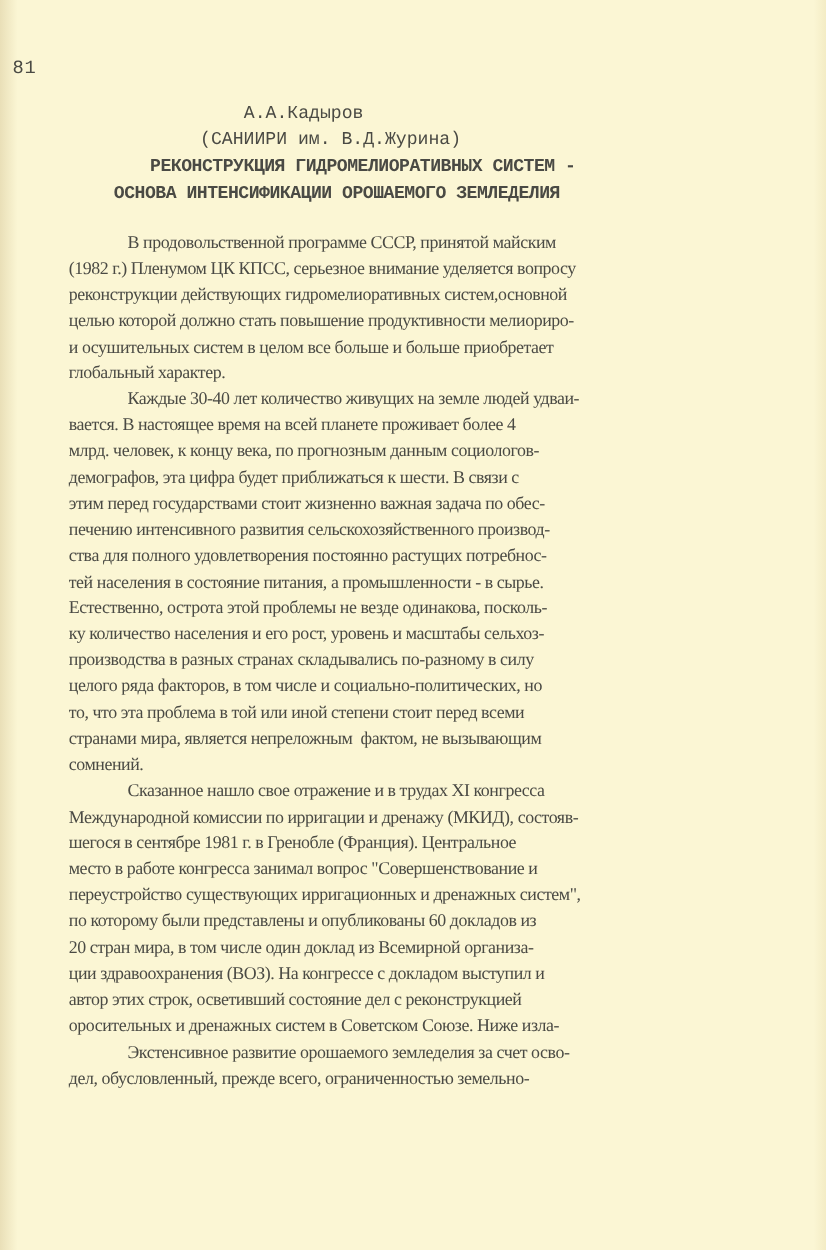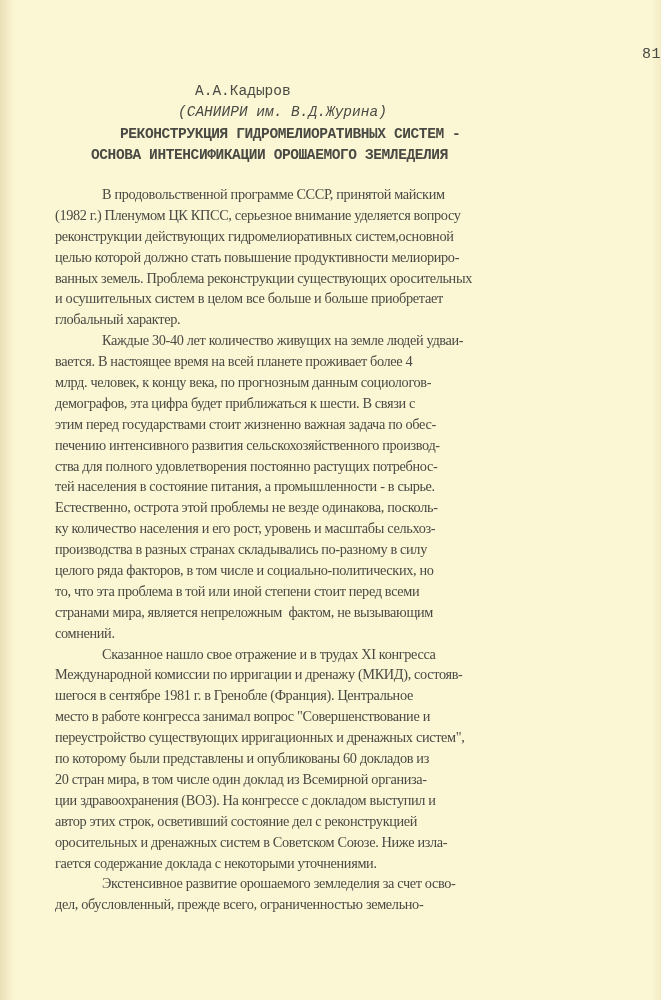--- a/index.html
+++ b/index.html
@@ -11,28 +11,28 @@
     position: relative;
   }
   .page {
     position: absolute; left: 0; top: 0; width: 661px; height: 1000px;
     background:
       linear-gradient(90deg, rgba(200,180,130,0.35) 0px, rgba(240,230,180,0) 14px),
       linear-gradient(270deg, rgba(220,205,150,0.25) 0px, rgba(240,230,180,0) 10px),
       #fbf6d4;
   }
   .page-number {
-    position: absolute; top: 46px; left: 0; width: 661px; text-align: right;
+    position: absolute; top: 46px; left: 0; width: 661px; text-align: left;
     font-size: 15px; letter-spacing: 0.5px; padding-left: 10px; box-sizing: border-box;
   }
   .author {
     position: absolute; top: 83px; left: 195px; font-size: 14.5px;
   }
   .affiliation {
-    position: absolute; top: 104px; left: 178px; font-size: 14.5px; font-style: italic;
+    position: absolute; top: 104px; left: 160px; font-size: 14.5px;
   }
   .title-line {
     position: absolute; font-size: 14.5px; letter-spacing: -0.4px; font-weight: bold;
   }
   .title-1 { top: 126px; left: 120px; }
   .title-2 { top: 147px; left: 91px; }
   .body {
     position: absolute; top: 184px; left: 55px; width: 560px;
     font-size: 14.3px; line-height: 20.9px; letter-spacing: -0.35px;
   }
@@ -49,21 +49,20 @@
   <div class="title-line title-1">РЕКОНСТРУКЦИЯ ГИДРОМЕЛИОРАТИВНЫХ СИСТЕМ -</div>
   <div class="title-line title-2">ОСНОВА ИНТЕНСИФИКАЦИИ ОРОШАЕМОГО ЗЕМЛЕДЕЛИЯ</div>
 
   <div class="body">
 
     <div>
       <span class="line indent">В продовольственной программе СССР, принятой майским</span>
       <span class="line">(1982 г.) Пленумом ЦК КПСС, серьезное внимание уделяется вопросу</span>
       <span class="line">реконструкции действующих гидромелиоративных систем,основной</span>
       <span class="line">целью которой должно стать повышение продуктивности мелиориро-</span>
-      <span class="line">ванных земель. Проблема реконструкции существующих оросительных</span>
       <span class="line">и осушительных систем в целом все больше и больше приобретает</span>
       <span class="line">глобальный характер.</span>
     </div>
 
     <div>
       <span class="line indent">Каждые 30-40 лет количество живущих на земле людей удваи-</span>
       <span class="line">вается. В настоящее время на всей планете проживает более 4</span>
       <span class="line">млрд. человек, к концу века, по прогнозным данным социологов-</span>
       <span class="line">демографов, эта цифра будет приближаться к шести. В связи с</span>
       <span class="line">этим перед государствами стоит жизненно важная задача по обес-</span>
@@ -83,21 +82,20 @@
       <span class="line indent">Сказанное нашло свое отражение и в трудах XI конгресса</span>
       <span class="line">Международной комиссии по ирригации и дренажу (МКИД), состояв-</span>
       <span class="line">шегося в сентябре 1981 г. в Гренобле (Франция). Центральное</span>
       <span class="line">место в работе конгресса занимал вопрос "Совершенствование и</span>
       <span class="line">переустройство существующих ирригационных и дренажных систем",</span>
       <span class="line">по которому были представлены и опубликованы 60 докладов из</span>
       <span class="line">20 стран мира, в том числе один доклад из Всемирной организа-</span>
       <span class="line">ции здравоохранения (ВОЗ). На конгрессе с докладом выступил и</span>
       <span class="line">автор этих строк, осветивший состояние дел с реконструкцией</span>
       <span class="line">оросительных и дренажных систем в Советском Союзе. Ниже изла-</span>
-      <span class="line">гается содержание доклада с некоторыми уточнениями.</span>
     </div>
 
     <div>
       <span class="line indent">Экстенсивное развитие орошаемого земледелия за счет осво-</span>
       <span class="line">дел, обусловленный, прежде всего, ограниченностью земельно-</span>
     </div>
   </div>
 </div>
 
 </body></html>

